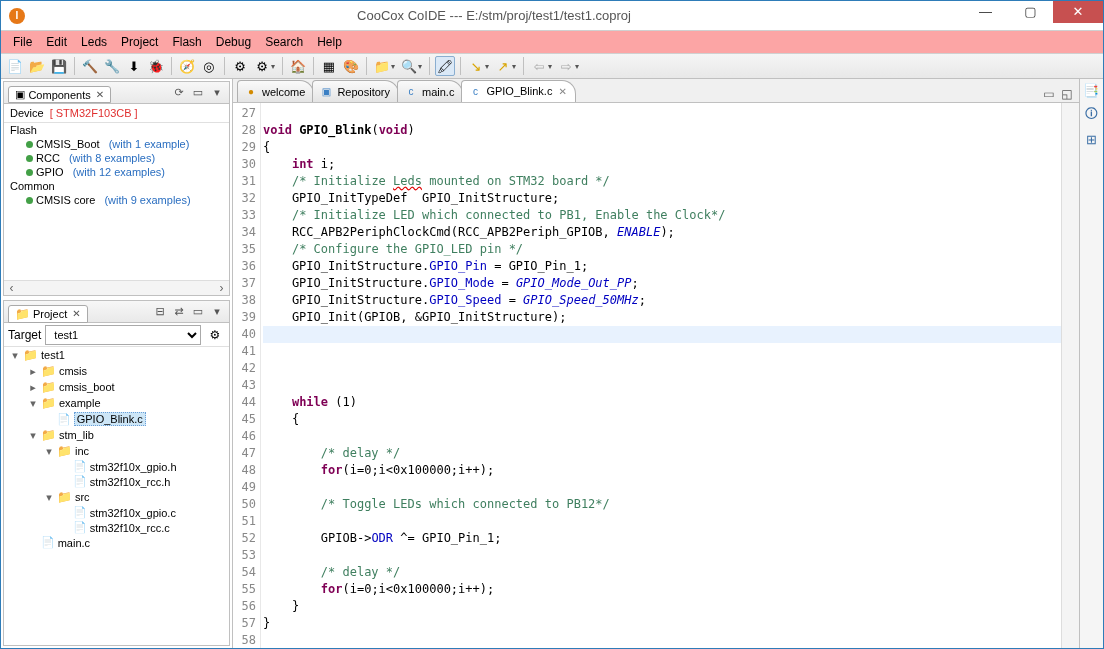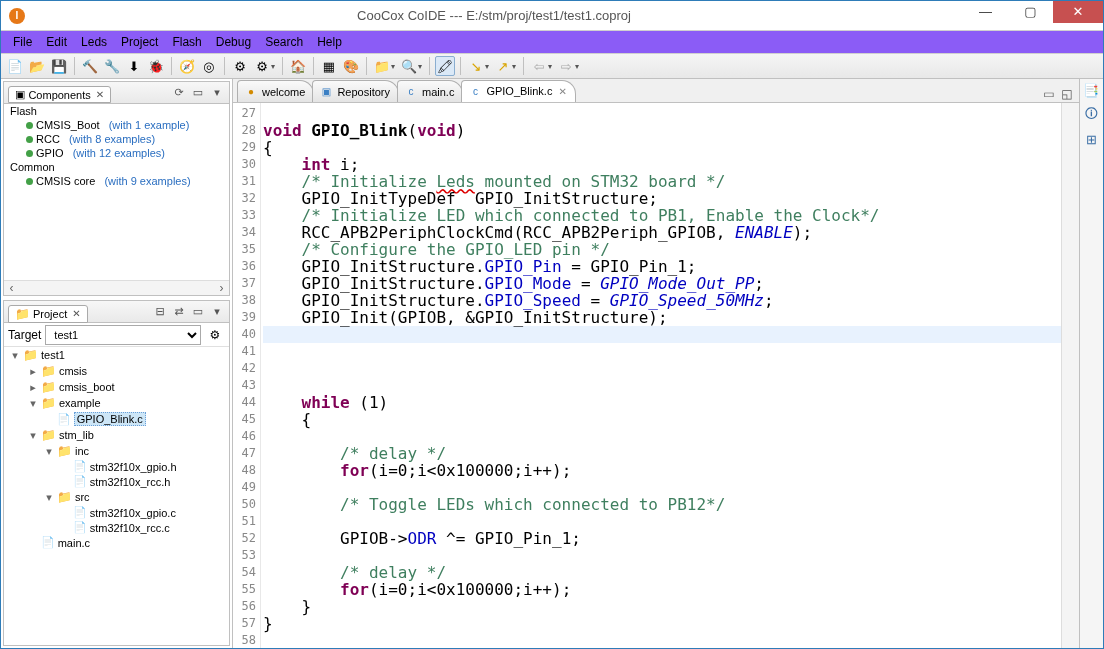--- a/index.html
+++ b/index.html
@@ -4,21 +4,21 @@
 <style>
 * { box-sizing: border-box; margin: 0; padding: 0; }
 body { font-family: "Segoe UI", Tahoma, sans-serif; font-size: 12px; background: #fff; width: 1104px; height: 649px; overflow: hidden; display: flex; flex-direction: column; border: 1px solid #2e7cb8; }
 .titlebar { height: 30px; background: linear-gradient(#fff, #fff); display: flex; align-items: center; border-bottom: 1px solid #d0d0d0; position: relative; }
 .app-icon { width: 16px; height: 16px; margin-left: 8px; background: #e67817; border-radius: 50%; display: flex; align-items: center; justify-content: center; color: #fff; font-size: 10px; font-weight: bold; }
 .title-text { flex: 1; text-align: center; color: #555; font-size: 13px; }
 .win-controls { display: flex; height: 22px; margin-top:-8px;}
 .win-btn { width: 45px; display: flex; align-items: center; justify-content: center; font-size: 13px; color: #333; }
 .win-btn.close { background: #c75050; color: #fff; width:50px; }
 
-.menubar { height: 22px; display: flex; align-items: center; padding: 0 6px; gap: 2px; background:#8b5cf6;}
+.menubar { height: 22px; display: flex; align-items: center; padding: 0 6px; gap: 2px; background:#fca5a5;}
 .menu-item { padding: 2px 6px; cursor: default; }
 
 .toolbar { height: 26px; background: linear-gradient(#f5f5f5,#e8e8e8); display: flex; align-items: center; padding: 0 4px; gap: 2px; border-top:1px solid #d0d0d0; border-bottom:1px solid #c0c0c0;}
 .tb-btn { width: 20px; height: 20px; display:flex; align-items:center; justify-content:center; border:1px solid transparent; border-radius:2px; font-size:13px; }
 .tb-sep { width:1px; height:18px; background:#c0c0c0; margin:0 3px;}
 .tb-dd { font-size:8px; color:#555; margin-left:-3px; margin-right:2px;}
 .tb-btn.hl { background:#dbe9f7; border-color:#8aaed0;}
 
 .workspace { flex:1; display:flex; overflow:hidden; background:#fff;}
 .left-col { width:232px; display:flex; flex-direction:column; border-right:1px solid #c0c0c0;}
@@ -55,21 +55,21 @@
 .editor-tabs { height:24px; background:#f0f0f0; display:flex; align-items:flex-end; padding-left:4px; gap:0; border-bottom:1px solid #c0c0c0;}
 .etab { height:22px; padding:0 8px 0 6px; background:linear-gradient(#fafafa,#e4e4e4); border:1px solid #b0b0b0; border-bottom:none; border-radius:4px 14px 0 0; display:flex; align-items:center; gap:4px; font-size:11px; margin-right:-2px;}
 .etab.active { background:#fff; position:relative; z-index:2; padding-bottom:1px;}
 .etab .ico { width:14px;height:14px; display:flex; align-items:center; justify-content:center; font-size:10px;}
 .etab .x{color:#888; font-size:10px; margin-left:2px;}
 .etabs-right { margin-left:auto; display:flex; gap:2px; padding-right:4px;}
 .etabs-right span{width:16px;height:16px; display:flex;align-items:center;justify-content:center; font-size:12px;color:#555;}
 
 .code-wrap { flex:1; display:flex; overflow:hidden; background:#fff;}
 .gutter { width:28px; background:#fff; color:#888; text-align:right; padding:2px 4px 2px 0; font-family:Consolas,monospace; font-size:12px; line-height:17px; border-right:1px solid #e8e8e8;}
-.code { flex:1; font-family:Consolas,monospace; font-size:16px; line-height:17px; padding:2px 0 2px 2px; white-space:pre; overflow:auto; color:#000;}
+.code { flex:1; font-family:Consolas,monospace; font-size:12px; line-height:17px; padding:2px 0 2px 2px; white-space:pre; overflow:auto; color:#000;}
 .code .kw { color:#7f0055; font-weight:bold;}
 .code .cm { color:#3f7f5f;}
 .code .sp { color:#0000c0; font-style:italic;}
 .code .nm { color:#0000c0;}
 .code .lh { background:#e8f2fe; display:block;}
 .ovw { width:18px; background:#f4f4f4; border-left:1px solid #ddd;}
 </style>
 </head>
 <body>
 
@@ -145,20 +145,24 @@
           <span>Components</span>
           <span class="x">✕</span>
         </div>
         <div class="panel-tools">
           <span>⟳</span>
           <span>▭</span>
           <span>▾</span>
         </div>
       </div>
       <div class="panel-body">
+        <div class="device-row">
+          <span>Device</span>
+          <span class="device-name">[ STM32F103CB ]</span>
+        </div>
         <div id="comp-tree">
             <div class="tree-row">Flash</div>
             <div class="tree-row tree-indent1"><span class="bullet"></span> CMSIS_Boot &nbsp;<span class="ex-link">(with 1 example)</span></div>
             <div class="tree-row tree-indent1"><span class="bullet"></span> RCC &nbsp;<span class="ex-link">(with 8 examples)</span></div>
             <div class="tree-row tree-indent1"><span class="bullet"></span> GPIO &nbsp;<span class="ex-link">(with 12 examples)</span></div>
             <div class="tree-row">Common</div>
             <div class="tree-row tree-indent1"><span class="bullet"></span> CMSIS core &nbsp;<span class="ex-link">(with 9 examples)</span></div>
           </div>
       </div>
       <div class="hscroll">

